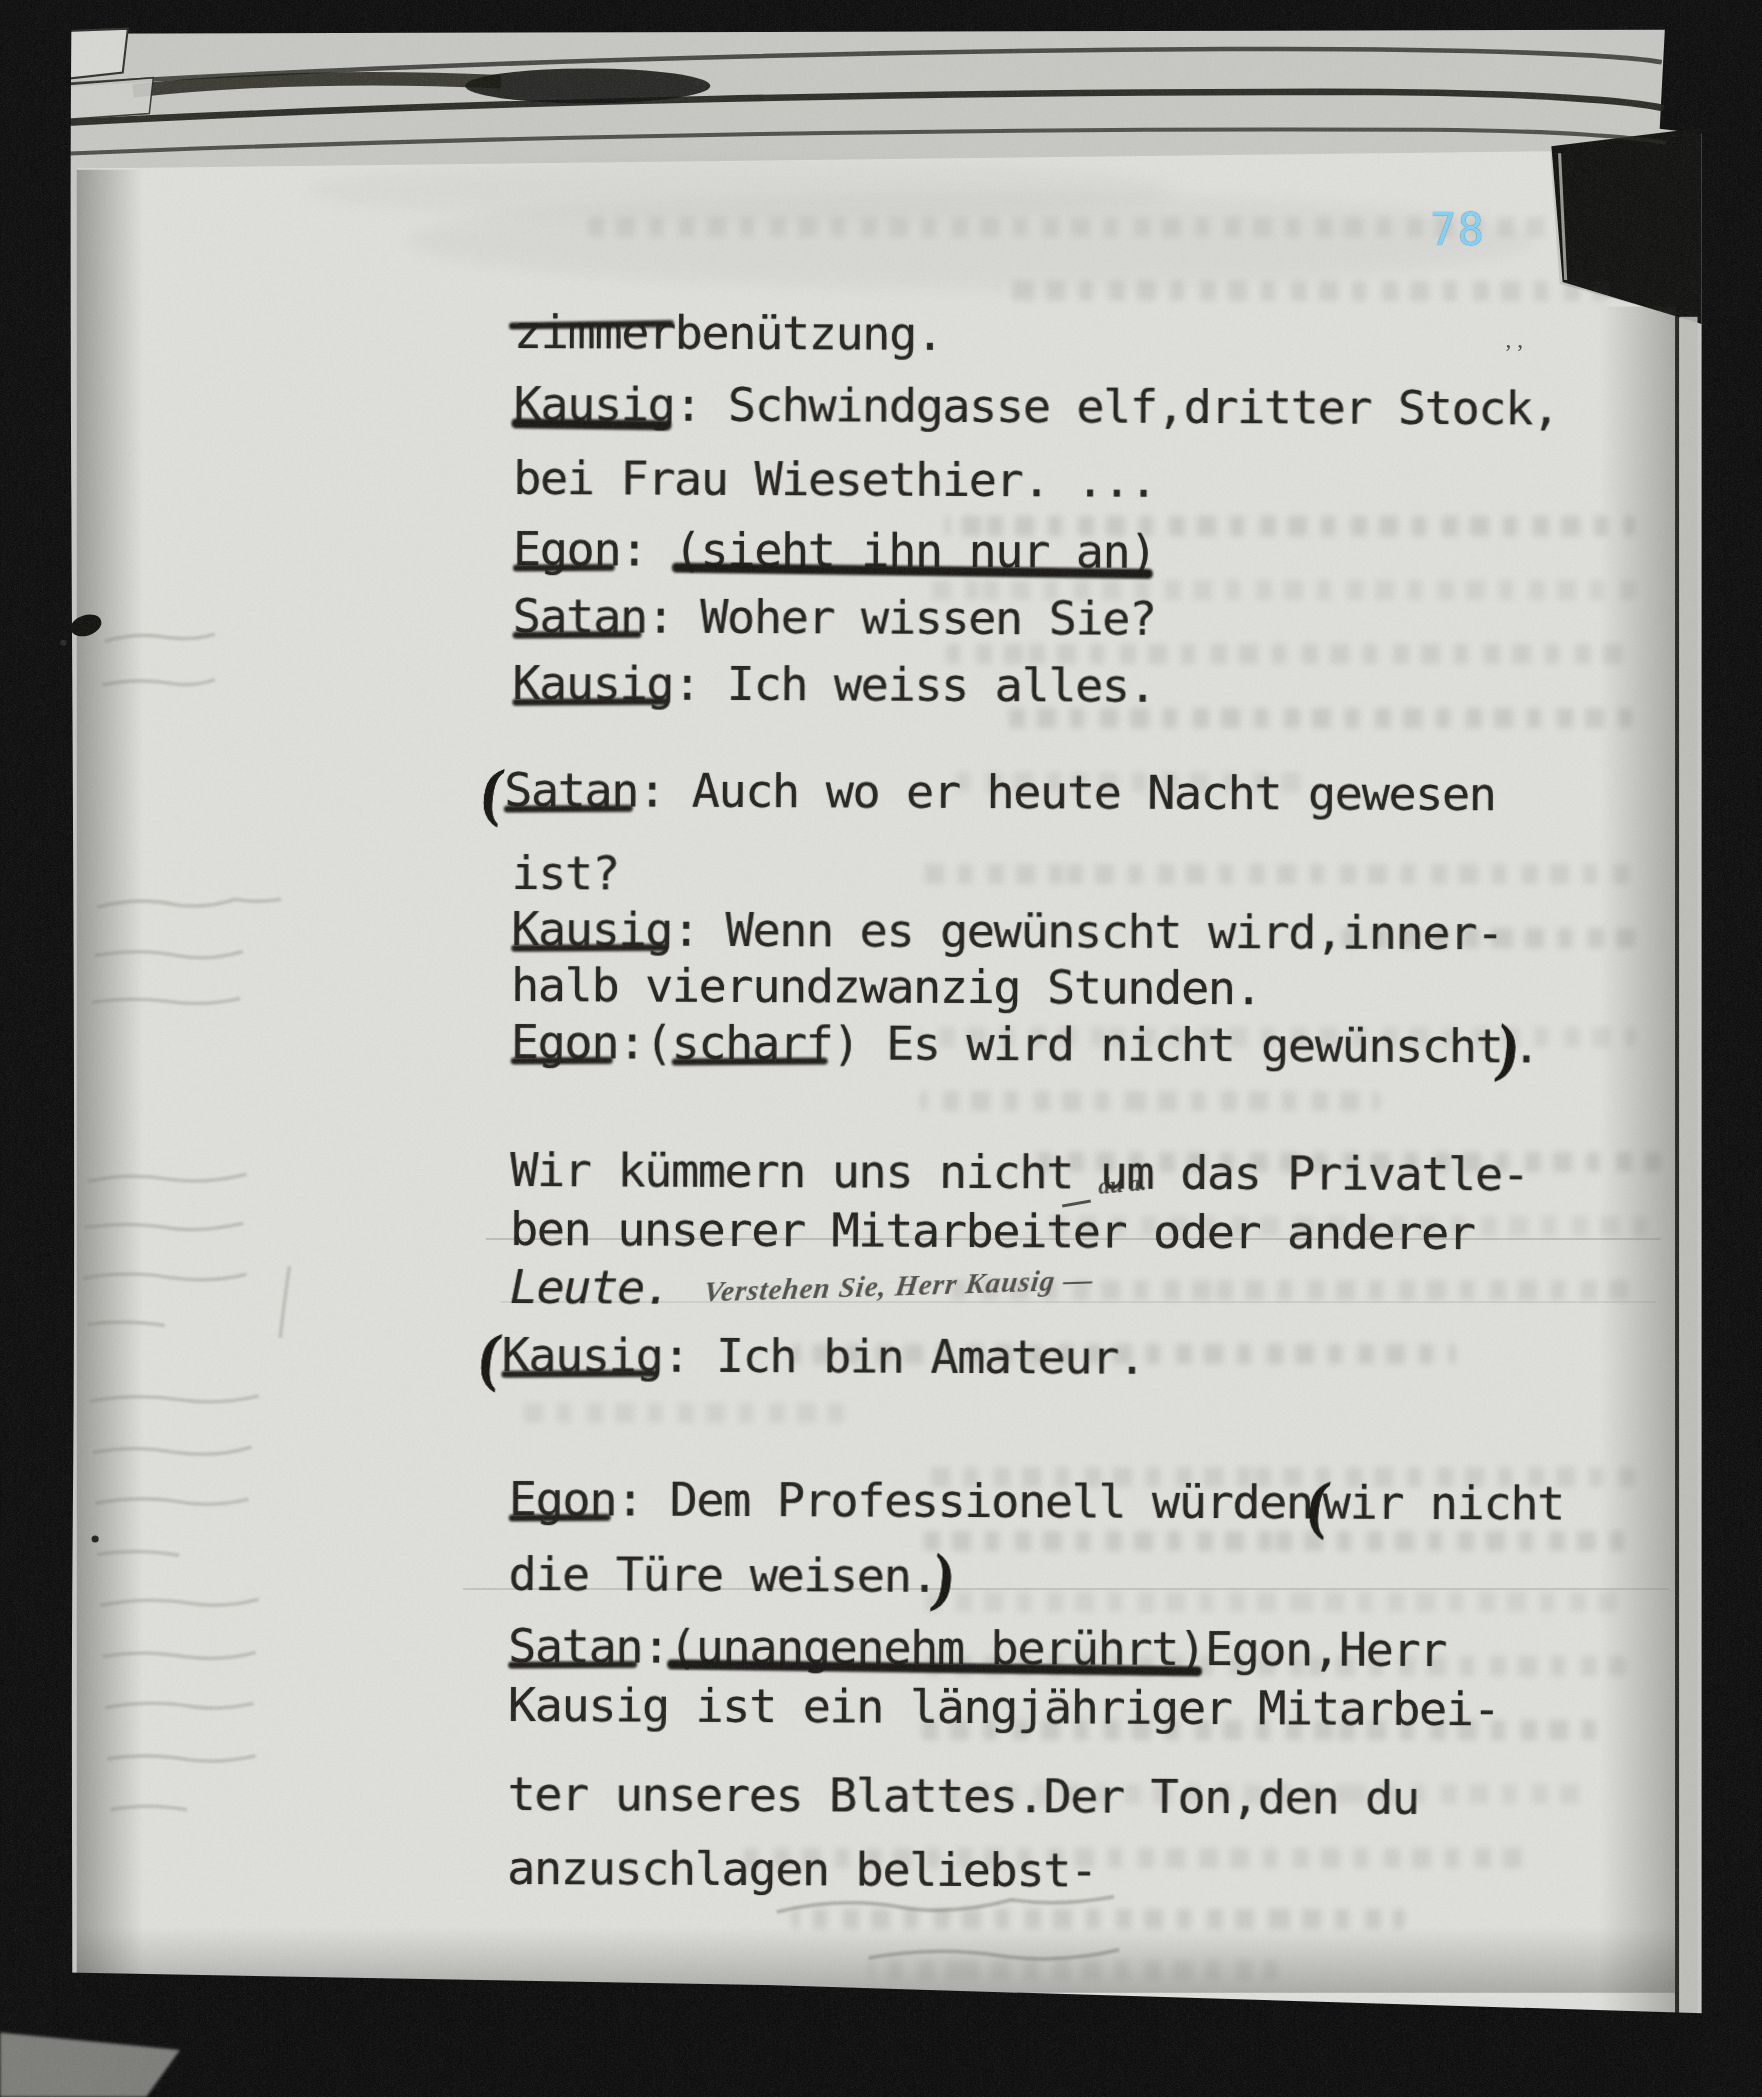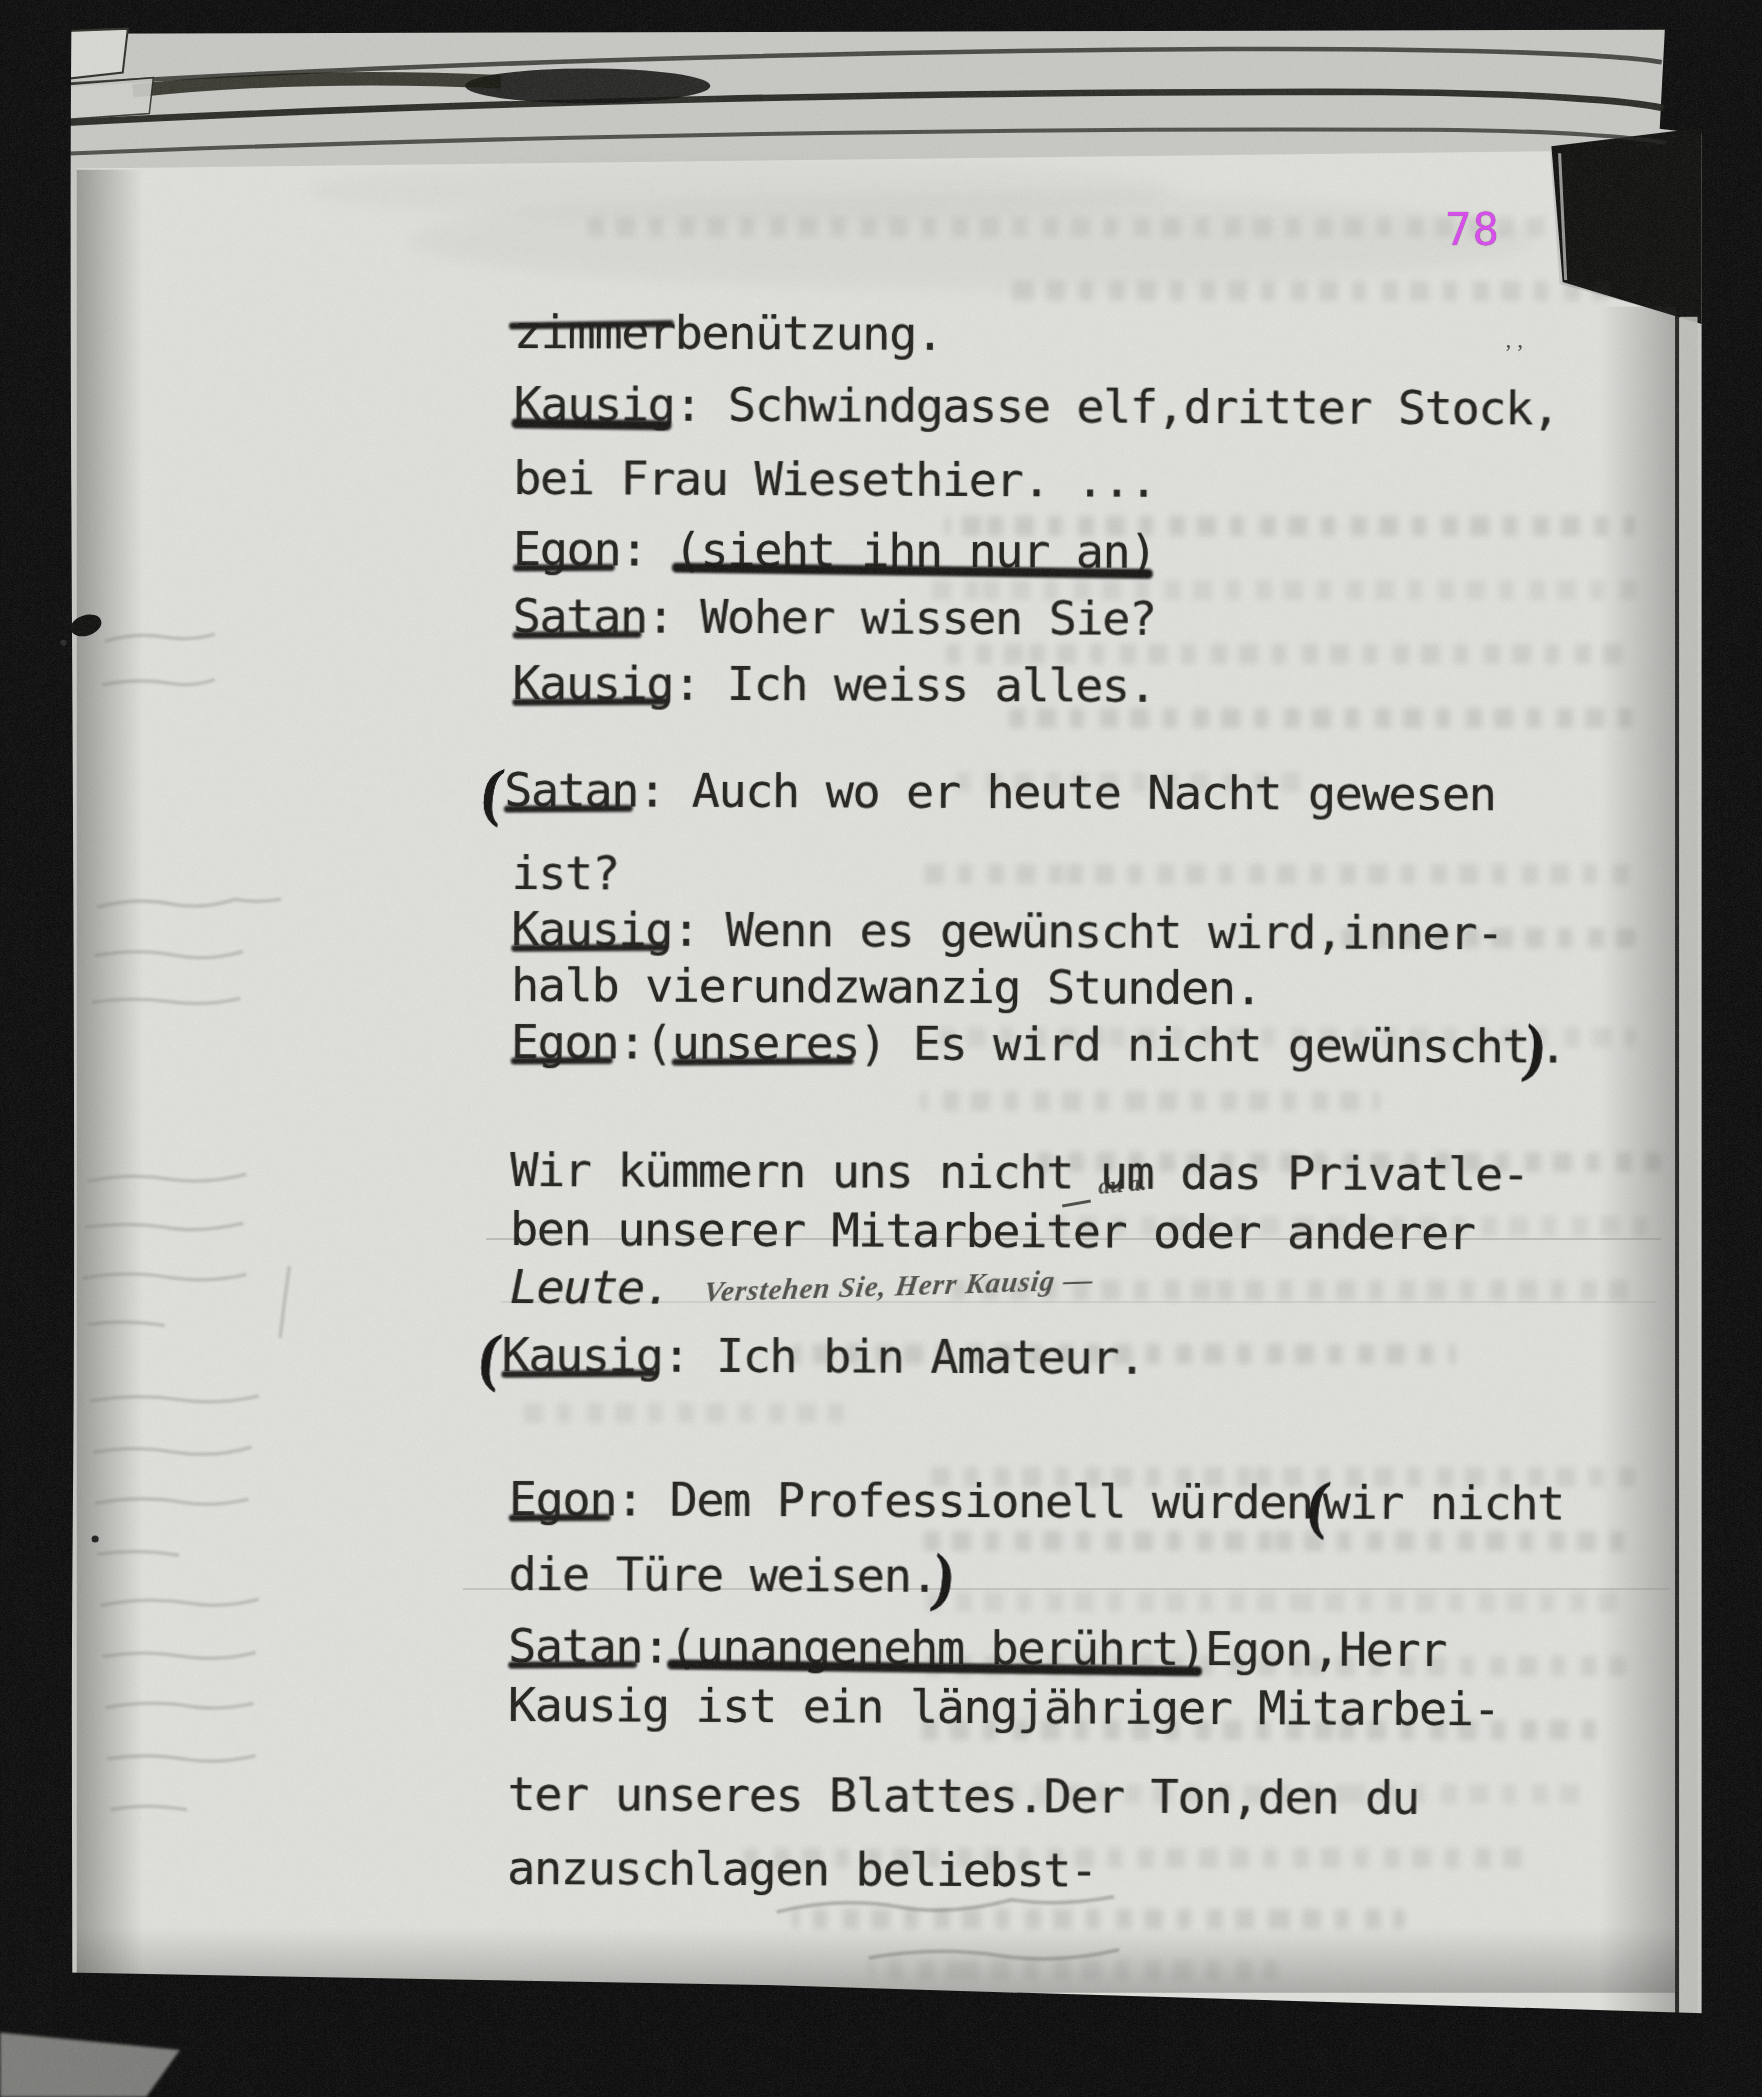--- a/index.html
+++ b/index.html
@@ -21,22 +21,22 @@
         background:#161412;border-radius:4.6px;filter:blur(1.2px);transform:rotate(0.5deg);}
   .seg.strike::after{content:"";position:absolute;left:-5.1px;right:1px;top:15.3px;height:7.2px;
         background:#1a1816;border-radius:3.6px;filter:blur(0.8px);transform:rotate(-1.1deg);}
   .seg.hand{font-family:"Liberation Serif",serif;font-size:65px;font-weight:bold;line-height:0;
         display:inline-block;vertical-align:-7.2px;transform:rotate(7deg);color:#141210;
         margin:0 -5.1px;text-shadow:0 0 0.5px #000;}
   .line .seg.hand:first-child{margin-left:-30px;margin-right:2px;}
 
   
   .page-number{position:absolute;left:1430px;top:205px;
-        font:44px/49px "DejaVu Sans Mono",monospace;letter-spacing:1px;color:#d946ef;
-        text-shadow:0 0 1px rgba(25,23,19,.7);filter:blur(0.3px);margin-left:15px;}
+        font:44px/49px "DejaVu Sans Mono",monospace;letter-spacing:1px;color:#7dd3fc;
+        text-shadow:0 0 1px rgba(25,23,19,.7);filter:blur(0.3px);}
 
   
   .margin-note{position:absolute;left:704px;top:1266px;width:501px;
         font:italic 700 29px/36px "Liberation Serif",serif;letter-spacing:1px;color:#2b2925;
         transform:rotate(-1.8deg) skewX(-9deg);opacity:.82;filter:blur(0.4px);}
   .insertion-note{position:absolute;left:1098px;top:1171px;
         font:italic 700 23.5px/26.6px "Liberation Serif",serif;color:#26241f;
         transform:rotate(-5deg);opacity:.88;filter:blur(0.3px);}
   .insertion-dash{position:absolute;left:1062px;top:1202px;width:29px;height:3.1px;background:#2e2c28;
         transform:rotate(-10deg);filter:blur(0.3px);opacity:.85;}
@@ -183,21 +183,21 @@
       <div class="line" style="top: 306px;"><span class="seg strike">zimmer</span><span class="seg typed">benützung.</span></div>
       <div class="line" style="top: 378px;"><span class="seg underline-heavy">Kausig</span><span class="seg typed">: Schwindgasse elf,dritter Stock,</span></div>
       <div class="line" style="top: 452px;"><span class="seg typed">bei Frau Wiesethier. ...</span></div>
       <div class="line" style="top: 523px;"><span class="seg underline">Egon</span><span class="seg typed">: </span><span class="seg underline-heavy">(sieht ihn nur an)</span></div>
       <div class="line" style="top: 590px;"><span class="seg underline">Satan</span><span class="seg typed">: Woher wissen Sie?</span></div>
       <div class="line" style="top: 657px;"><span class="seg underline">Kausig</span><span class="seg typed">: Ich weiss alles.</span></div>
       <div class="line" style="top: 764px;"><span class="seg hand">(</span><span class="seg underline">Satan</span><span class="seg typed">: Auch wo er heute Nacht gewesen</span></div>
       <div class="line" style="top: 847px; text-align: center;"><span class="seg typed">ist?</span></div>
       <div class="line" style="top: 903px;"><span class="seg underline">Kausig</span><span class="seg typed">: Wenn es gewünscht wird,inner-</span></div>
       <div class="line" style="top: 959px;"><span class="seg typed">halb vierundzwanzig Stunden.</span></div>
-      <div class="line" style="top: 1016px;"><span class="seg underline">Egon</span><span class="seg typed">:(</span><span class="seg underline">unseres</span><span class="seg typed">) Es wird nicht gewünscht</span><span class="seg hand">)</span><span class="seg typed">.</span></div>
+      <div class="line" style="top: 1016px;"><span class="seg underline">Egon</span><span class="seg typed">:(</span><span class="seg underline">scharf</span><span class="seg typed">) Es wird nicht gewünscht</span><span class="seg hand">)</span><span class="seg typed">.</span></div>
       <div class="line" style="top: 1144px;"><span class="seg typed">Wir kümmern uns nicht um das Privatle-</span></div>
       <div class="line" style="top: 1203px;"><span class="seg typed">ben unserer Mitarbeiter oder anderer</span></div>
       <div class="line" style="top: 1261px; font-style: italic;"><span class="seg typed">Leute.</span></div>
       <div class="line" style="top: 1329px;"><span class="seg hand">(</span><span class="seg underline">Kausig</span><span class="seg typed">: Ich bin Amateur.</span></div>
       <div class="line" style="top: 1473px;"><span class="seg underline">Egon</span><span class="seg typed">: Dem Professionell würden</span><span class="seg hand">(</span><span class="seg typed">wir nicht</span></div>
       <div class="line" style="top: 1548px;"><span class="seg typed">die Türe weisen.</span><span class="seg hand">)</span></div>
       <div class="line" style="top: 1620px;"><span class="seg underline">Satan</span><span class="seg typed">:</span><span class="seg underline-heavy">(unangenehm berührt)</span><span class="seg typed">Egon,Herr</span></div>
       <div class="line" style="top: 1679px;"><span class="seg typed">Kausig ist ein längjähriger Mitarbei-</span></div>
       <div class="line" style="top: 1768px;"><span class="seg typed">ter unseres Blattes.Der Ton,den du</span></div>
       <div class="line" style="top: 1842px;"><span class="seg typed">anzuschlagen beliebst-</span></div>

